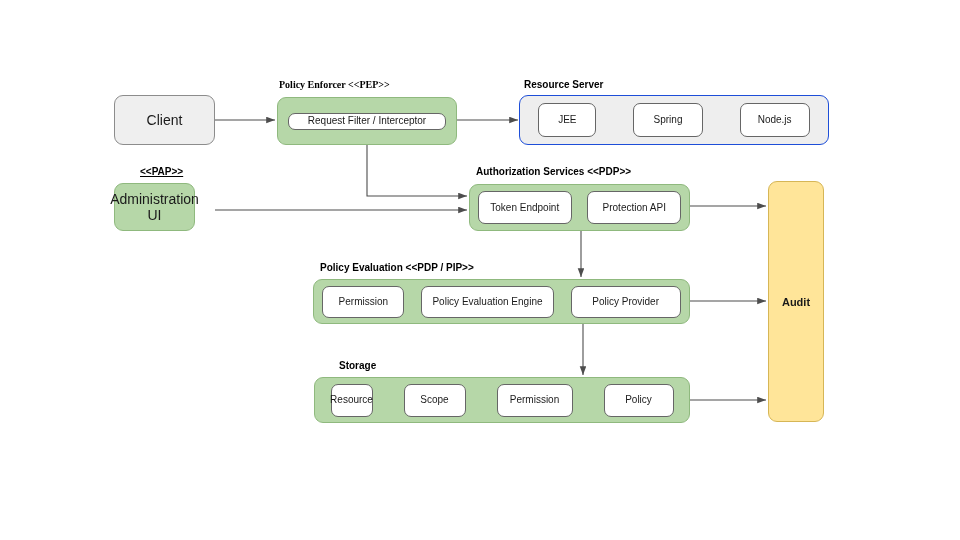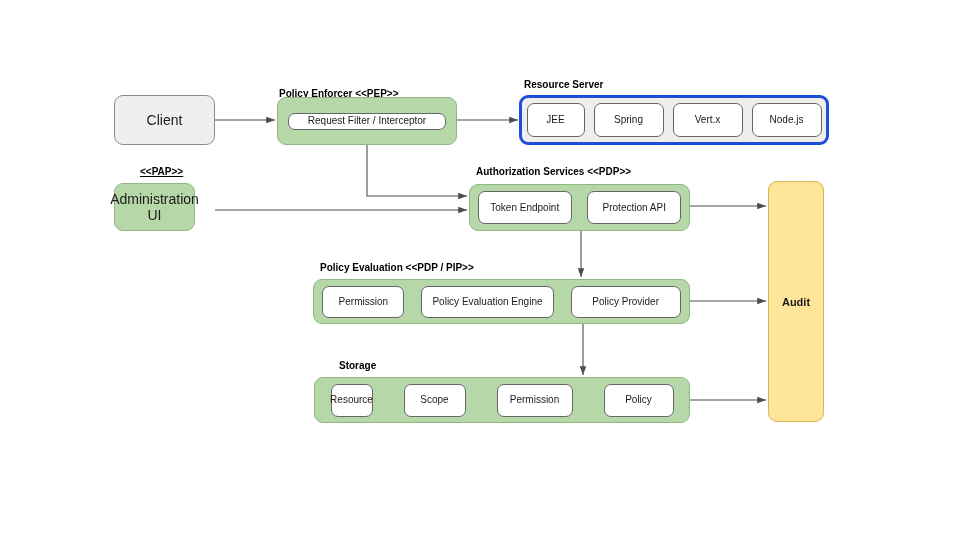--- a/index.html
+++ b/index.html
@@ -35,21 +35,21 @@
     display: flex;
     align-items: center;
     justify-content: space-around;
   }
   .grp.green {
     background: #b6d7a8;
     border: 1px solid #8fb97e;
   }
   .grp.gray {
     background: #eeeeee;
-    border: 3px solid #1d4ed8;
+    border: 1px solid #1d4ed8;
   }
   
   .node {
     box-sizing: border-box;
     background: #ffffff;
     border: 1px solid #666666;
     border-radius: 7px;
     display: flex;
     align-items: center;
     justify-content: center;
@@ -124,30 +124,29 @@
       <path d="M583,324 L583,375"></path>
 
       <path d="M690,400 L766,400"></path>
     </g>
   </svg>
 
   <div class="box gray" style="left:114px; top:95px; width:101px; height:50px;">
     <span>Client</span>
   </div>
 
-  <div class="grp-title" style="left:279px; top:88px;">Policy Enforcer &lt;&lt;PEP&gt;&gt;</div>
+  <div class="grp-title" style="left:279px; top:79px;font-family:Liberation Serif, serif;">Policy Enforcer &lt;&lt;PEP&gt;&gt;</div>
   <div class="grp green" style="left:277px; top:97px; width:180px; height:48px;">
     <div class="node" style="width:158px; height:17px;">Request Filter / Interceptor</div>
   </div>
 
   <div class="grp-title" style="left:524px; top:79px;">Resource Server</div>
   <div class="grp gray" style="left:519px; top:95px; width:310px; height:50px;">
     <div class="node" style="width:58px; height:34px;">JEE</div>
     <div class="node" style="width:70px; height:34px;">Spring</div>
-    <div class="node" style="width:70px; height:34px;">Vert.x</div>
     <div class="node" style="width:70px; height:34px;">Node.js</div>
   </div>
 
   <div class="grp-title" style="left:140px; top:166px;text-decoration:underline;">&lt;&lt;PAP&gt;&gt;</div>
   <div class="box green" style="left:114px; top:183px; width:81px; height:48px;">
     <span>Administration UI</span>
   </div>
 
   <div class="grp-title" style="left:476px; top:166px;">Authorization Services &lt;&lt;PDP&gt;&gt;</div>
   <div class="grp green" style="left:469px; top:184px; width:221px; height:47px;">

